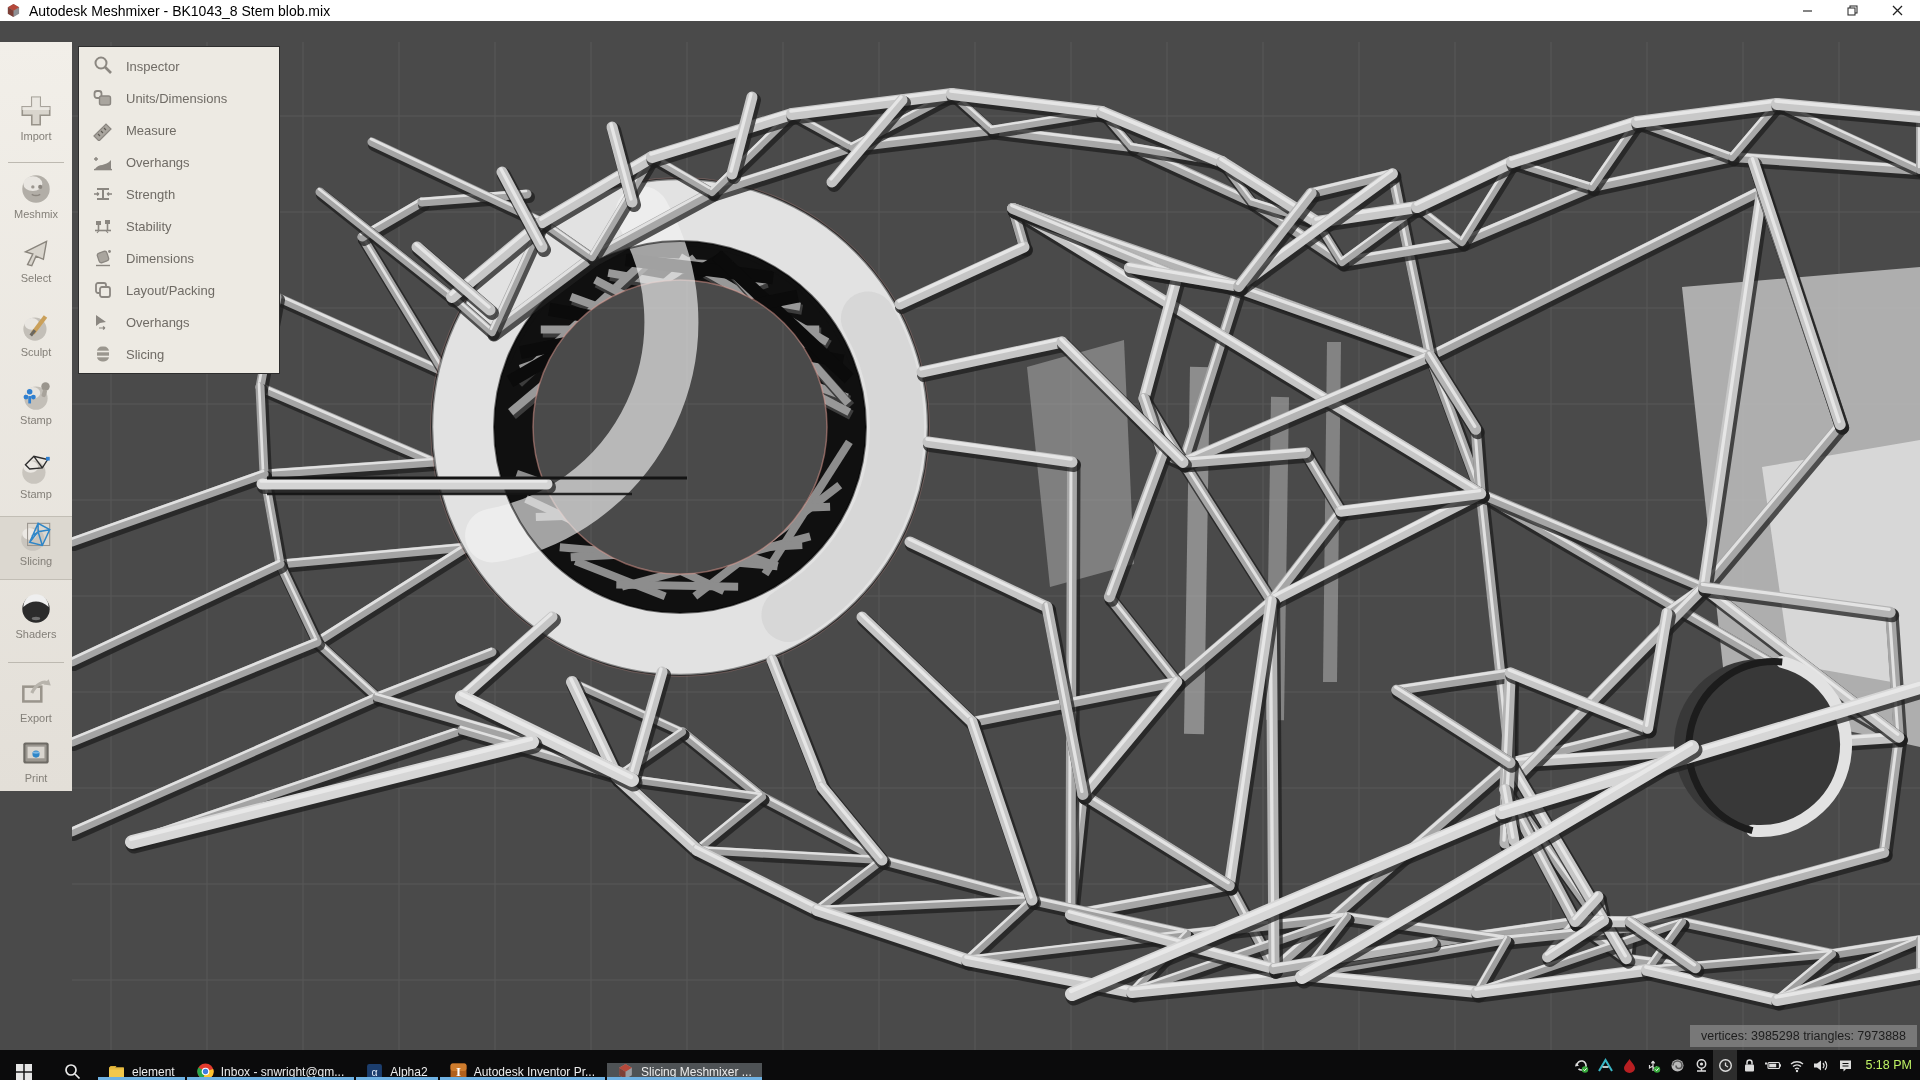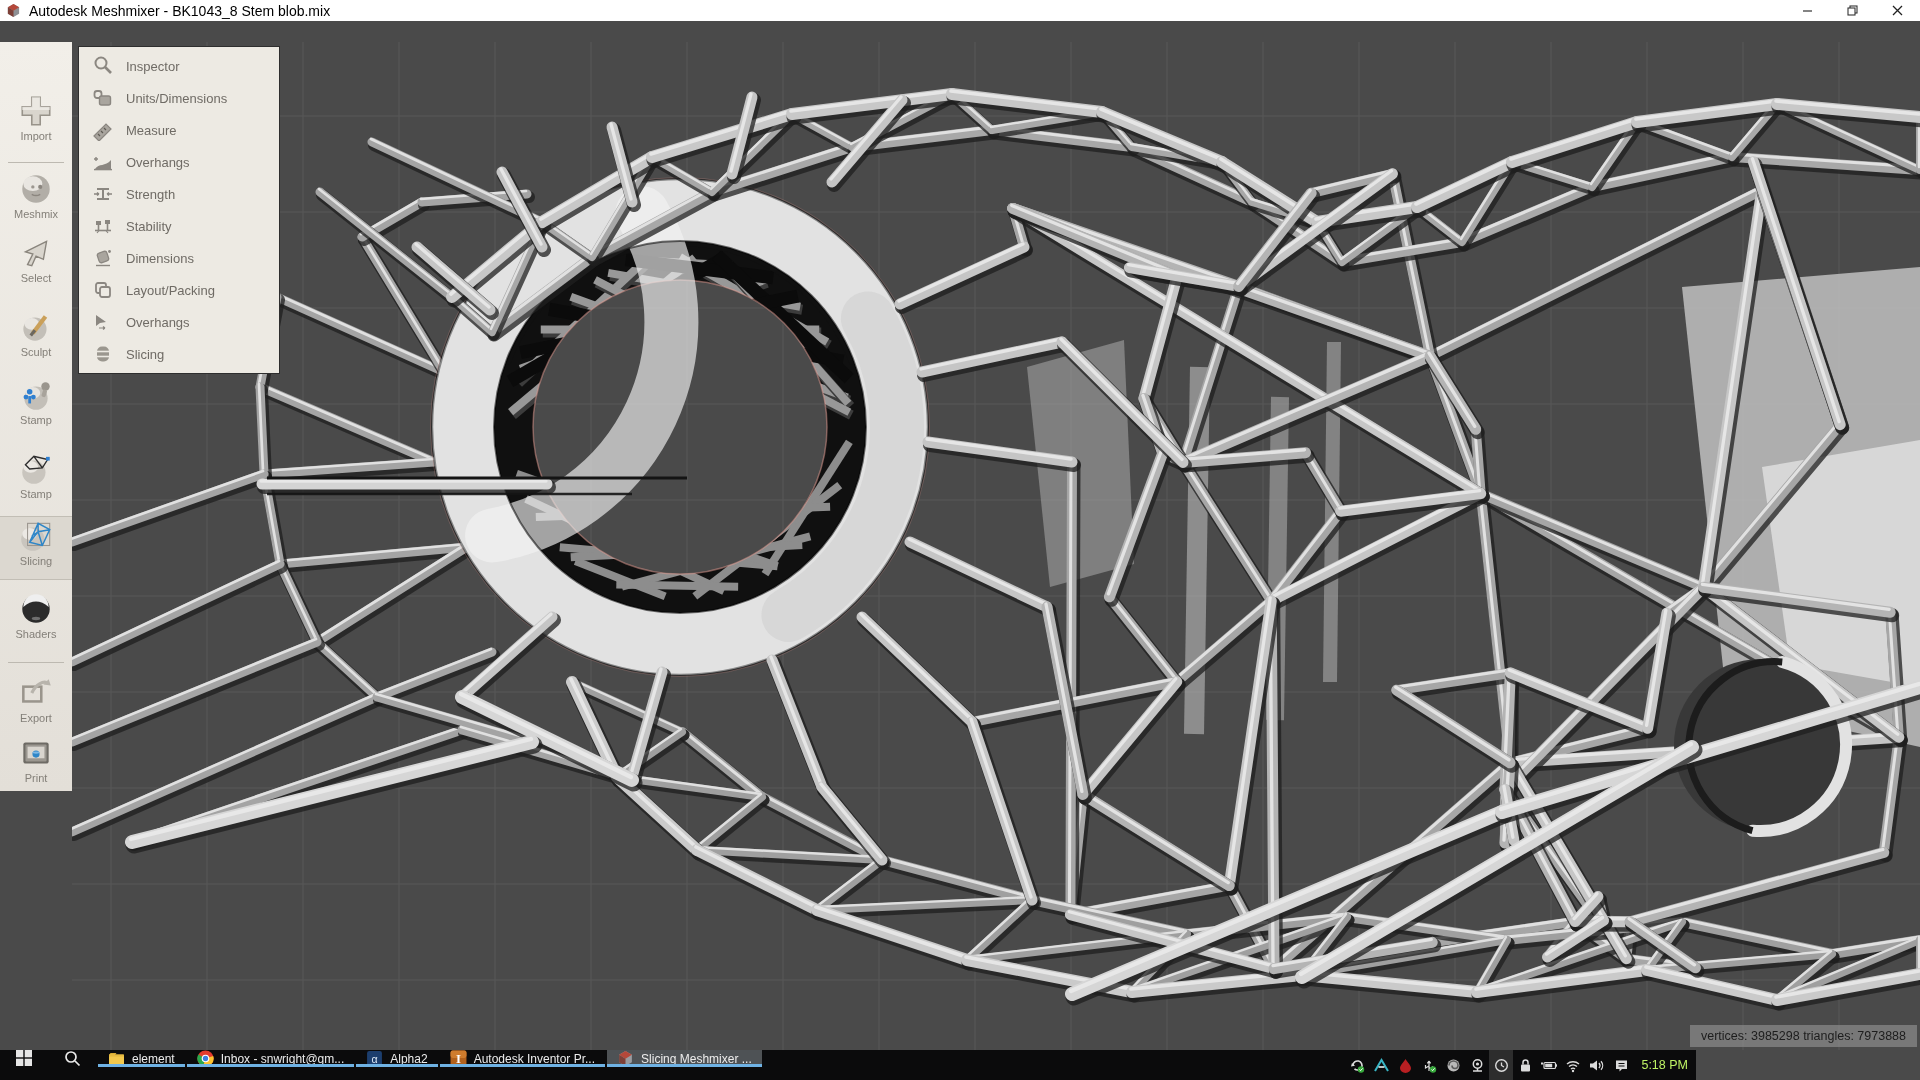--- a/index.html
+++ b/index.html
@@ -30,21 +30,21 @@
   .panel{position:absolute;left:78px;top:46px;width:202px;height:328px;background:#edeae3;border:1px solid #2e2e2e;box-sizing:border-box;z-index:5;padding-top:3px;}
   .p-row{height:32px;display:flex;align-items:center;}
   .p-ic{width:22px;height:22px;margin-left:13px;flex:0 0 auto;}
   .p-label{margin-left:12px;font-size:13px;color:#6f6b65;}
 
   
   .viewport{position:absolute;left:72px;top:42px;width:1848px;height:1008px;background:#4a4a4a;border-radius:11px;}
   .statusbox{position:absolute;right:3px;bottom:3px;background:rgba(158,158,158,0.55);color:#1d1d1d;font-size:12.5px;padding:3px 10px;border:1px solid rgba(120,120,120,.6);}
 
   
-  .taskbar{position:absolute;left:0;top:1050px;width:1696px;height:30px;background:#0b0b0c;display:flex;align-items:flex-start;}
+  .taskbar{position:absolute;left:0;top:1050px;width:1920px;height:30px;background:#0b0b0c;display:flex;align-items:flex-end;}
   .tb-start,.tb-search{width:48px;display:flex;align-items:center;justify-content:center;flex:0 0 auto;}
   .tb-btn{position:relative;display:flex;align-items:center;padding:0 10px;margin-left:2px;flex:0 0 auto;}
   .tb-btn .ic{width:17px;height:17px;margin-right:7px;flex:0 0 auto;}
   .tb-btn .lbl{color:#ececec;font-size:12px;white-space:nowrap;}
   .tb-underline{position:absolute;left:0;bottom:0;width:100%;height:3px;}
   .tb-active{background:#4e5255;}
   .tray{margin-left:auto;display:flex;align-items:center;padding-right:8px;}
   .tray .tico{width:24px;height:30px;display:flex;align-items:center;justify-content:center;}
   .tray .boxed{background:#2d2d2d;}
   .tray .time{color:#bef264;font-size:12.5px;margin-left:8px;white-space:nowrap;}

